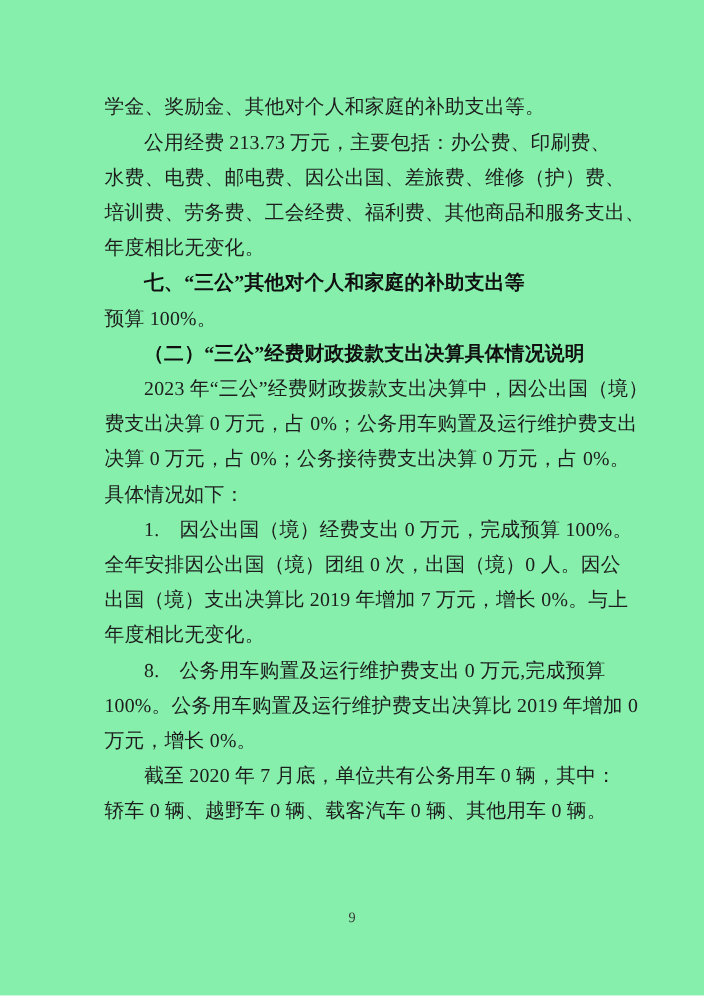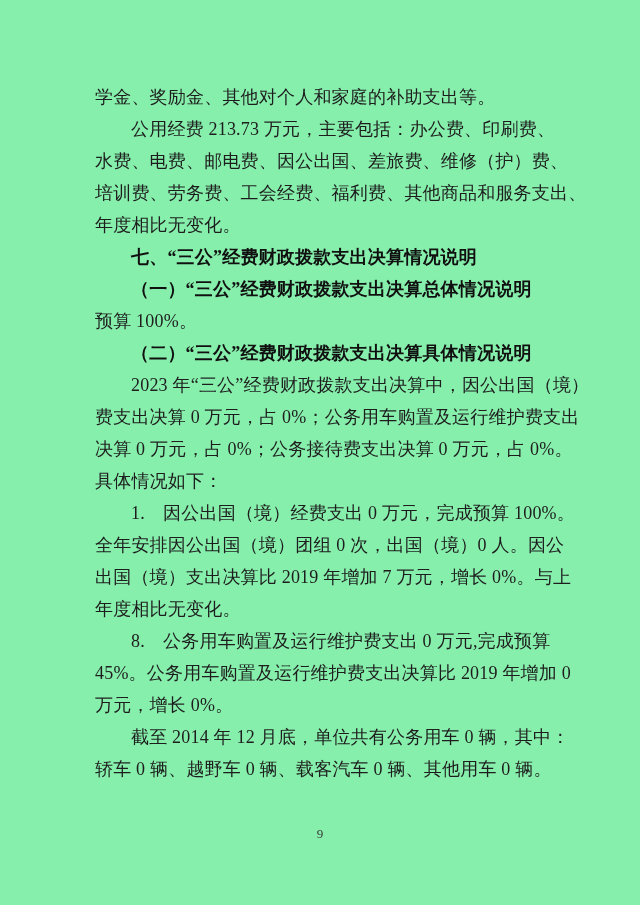--- a/index.html
+++ b/index.html
@@ -53,32 +53,31 @@
 </head>
 <body>
 
 <div class="page">
   <div class="content">
     <div class="line">学金、奖励金、其他对个人和家庭的补助支出等。</div>
     <div class="line indent fill">公用经费 213.73 万元，主要包括：办公费、印刷费、</div>
     <div class="line fill">水费、电费、邮电费、因公出国、差旅费、维修（护）费、</div>
     <div class="line fill">培训费、劳务费、工会经费、福利费、其他商品和服务支出、</div>
     <div class="line">年度相比无变化。</div>
-    <div class="line indent bold">七、“三公”经费财政拨款支出决算情况说明</div>
-    <div class="line indent bold">（一）“三公”经费财政拨款支出决算总体情况说明</div>
+    <div class="line indent bold">七、“三公”其他对个人和家庭的补助支出等</div>
     <div class="line">预算 100%。</div>
     <div class="line indent bold">（二）“三公”经费财政拨款支出决算具体情况说明</div>
     <div class="line indent fill">2023 年“三公”经费财政拨款支出决算中，因公出国（境）</div>
     <div class="line fill">费支出决算 0 万元，占 0%；公务用车购置及运行维护费支出</div>
     <div class="line fill">决算 0 万元，占 0%；公务接待费支出决算 0 万元，占 0%。</div>
     <div class="line">具体情况如下：</div>
     <div class="line indent fill">1.　因公出国（境）经费支出 0 万元，完成预算 100%。</div>
     <div class="line fill">全年安排因公出国（境）团组 0 次，出国（境）0 人。因公</div>
     <div class="line fill">出国（境）支出决算比 2019 年增加 7 万元，增长 0%。与上</div>
     <div class="line">年度相比无变化。</div>
     <div class="line indent fill">8.　公务用车购置及运行维护费支出 0 万元,完成预算</div>
-    <div class="line fill">45%。公务用车购置及运行维护费支出决算比 2019 年增加 0</div>
+    <div class="line fill">100%。公务用车购置及运行维护费支出决算比 2019 年增加 0</div>
     <div class="line">万元，增长 0%。</div>
-    <div class="line indent fill">截至 2014 年 12 月底，单位共有公务用车 0 辆，其中：</div>
+    <div class="line indent fill">截至 2020 年 7 月底，单位共有公务用车 0 辆，其中：</div>
     <div class="line">轿车 0 辆、越野车 0 辆、载客汽车 0 辆、其他用车 0 辆。</div>
   </div>
   <div class="pagenum">9</div>
 </div>
 
 </body></html>

